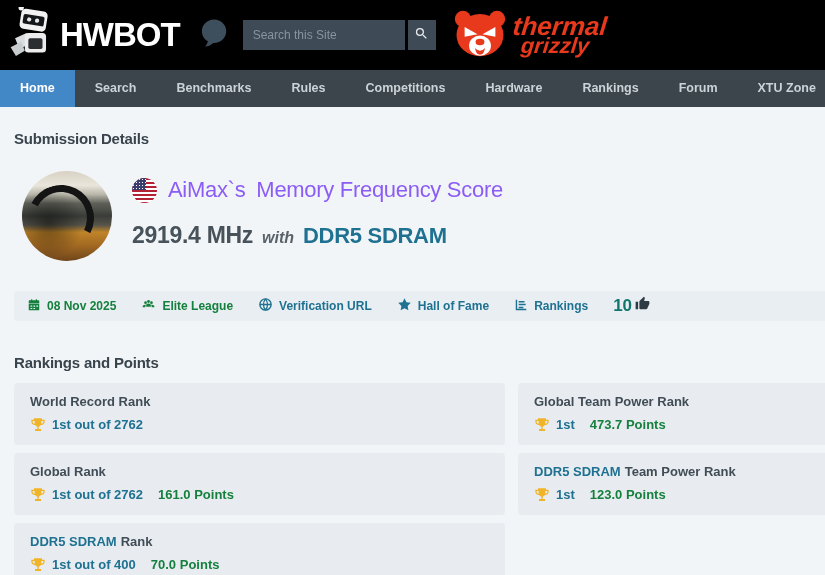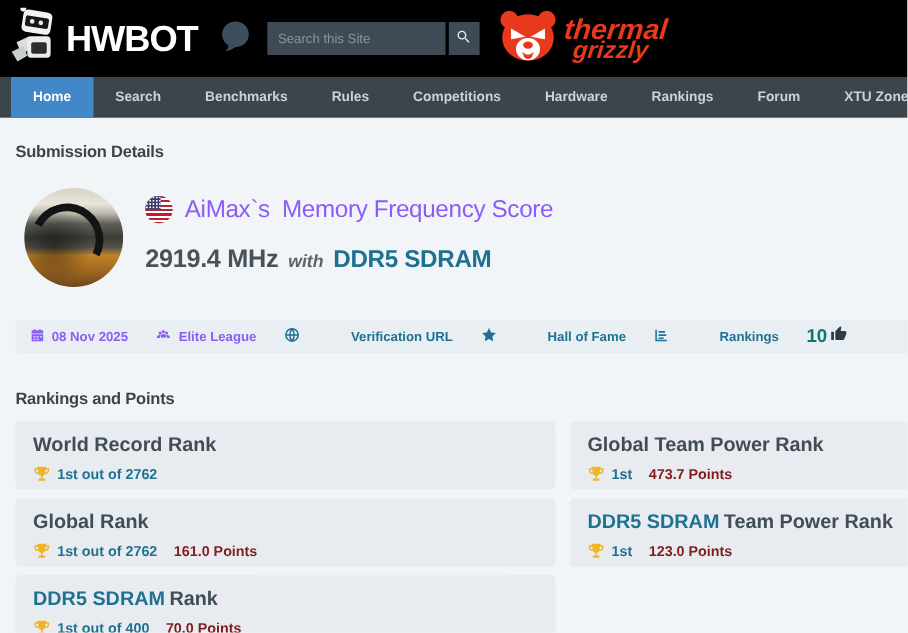--- a/index.html
+++ b/index.html
@@ -17,21 +17,21 @@
   .search-input::placeholder { color:#8795a1; }
   .search-btn { width:28px; height:30px; background:#3e4b57; border:none; margin-left:3px;
       display:flex; align-items:center; justify-content:center; cursor:pointer; }
   .sponsor { display:flex; align-items:center; margin-left:18px; cursor:pointer; }
   .sponsor-text { margin-left:6px; color:#e8391d; font-weight:bold; font-style:italic;
       line-height:0.85; transform:skewX(-6deg); }
   .sponsor-text .l1 { font-size:26px; display:block; }
   .sponsor-text .l2 { font-size:22px; display:block; margin-left:10px; }
 
   
-  .nav { height:37px; background:#3b454b; display:flex;padding-left:10px; }
+  .nav { height:37px; background:#3b454b; display:flex; }
   .nav-item { line-height:37px; padding:0 20px; font-size:12.5px; font-weight:bold;
       color:#ccd3d8; cursor:pointer; white-space:nowrap; }
   .nav-item.active { background:#4287c6; color:#fff; }
 
   
   .content { width:995px; margin-left:14px; }
   .section-title { font-size:15px; font-weight:bold; color:#39444d; letter-spacing:-0.2px; }
   .st-1 { margin-top:23px; }
   .st-2 { margin-top:33px; }
 
@@ -54,35 +54,35 @@
   .sub-title { margin-left:11px; font-size:22px; font-weight:normal; color:#8b5cf6; letter-spacing:-0.3px; }
   .sub-title .user { margin-right:11px; cursor:pointer; }
   .score-row { margin-top:19px; display:flex; align-items:baseline; }
   .score { font-size:23px; font-weight:bold; color:#47525a; letter-spacing:-0.3px; }
   .with { font-size:16px; font-style:italic; font-weight:bold; color:#59636b; margin:0 9px; }
   .hw-link { font-size:22px; font-weight:bold; color:#1e7191; letter-spacing:-0.3px; cursor:pointer; }
 
   .metabar { margin-top:30px; height:30px; background:#e9eef2; border-radius:3px;
       display:flex; align-items:center; padding:0 13px; }
   .meta-item { display:flex; align-items:center; margin-right:25px; font-size:12px; font-weight:bold;
-      color:#8b5cf6; white-space:nowrap; }
+      color:#15803d; white-space:nowrap; }
   .meta-item svg { margin-right:6px; }
-  .meta-item.link { color:#1e7191; cursor:pointer;gap:40px; }
+  .meta-item.link { color:#1e7191; cursor:pointer; }
   .likes { display:flex; align-items:flex-end; font-size:17px; font-weight:bold; color:#0f766e; }
   .likes svg { margin-left:3px; }
 
   .grid { margin-top:12px; display:grid; grid-template-columns:491px 491px; column-gap:13px; row-gap:8px; }
   .card { background:#e8ecf0; border-radius:4px; padding:11px 16px; height:62px; }
-  .card-title { font-size:18px; font-weight:bold; color:#414d56; }
+  .card-title { font-size:13px; font-weight:bold; color:#414d56; }
   .card-title .card-link { color:#1e7191; cursor:pointer; margin-right:4px; }
   .card-title .card-link:empty { display:none; margin:0; }
   .rank-row { margin-top:8px; display:flex; }
   .rank-row svg { margin-right:6px; }
   .rank { font-size:13px; font-weight:bold; color:#1e7191; cursor:pointer; }
-  .points { font-size:13px; font-weight:bold; color:#7f1d1d; margin-left:15px; }
+  .points { font-size:13px; font-weight:bold; color:#15803d; margin-left:15px; }
   .points:empty { display:none; margin:0; }
 </style>
 </head>
 <body>
 
 <div class="topbar">
   <div class="brand">
     <span>
       <svg width="46" height="52" viewBox="0 0 52 58">
         <g transform="rotate(9 29 14)">

